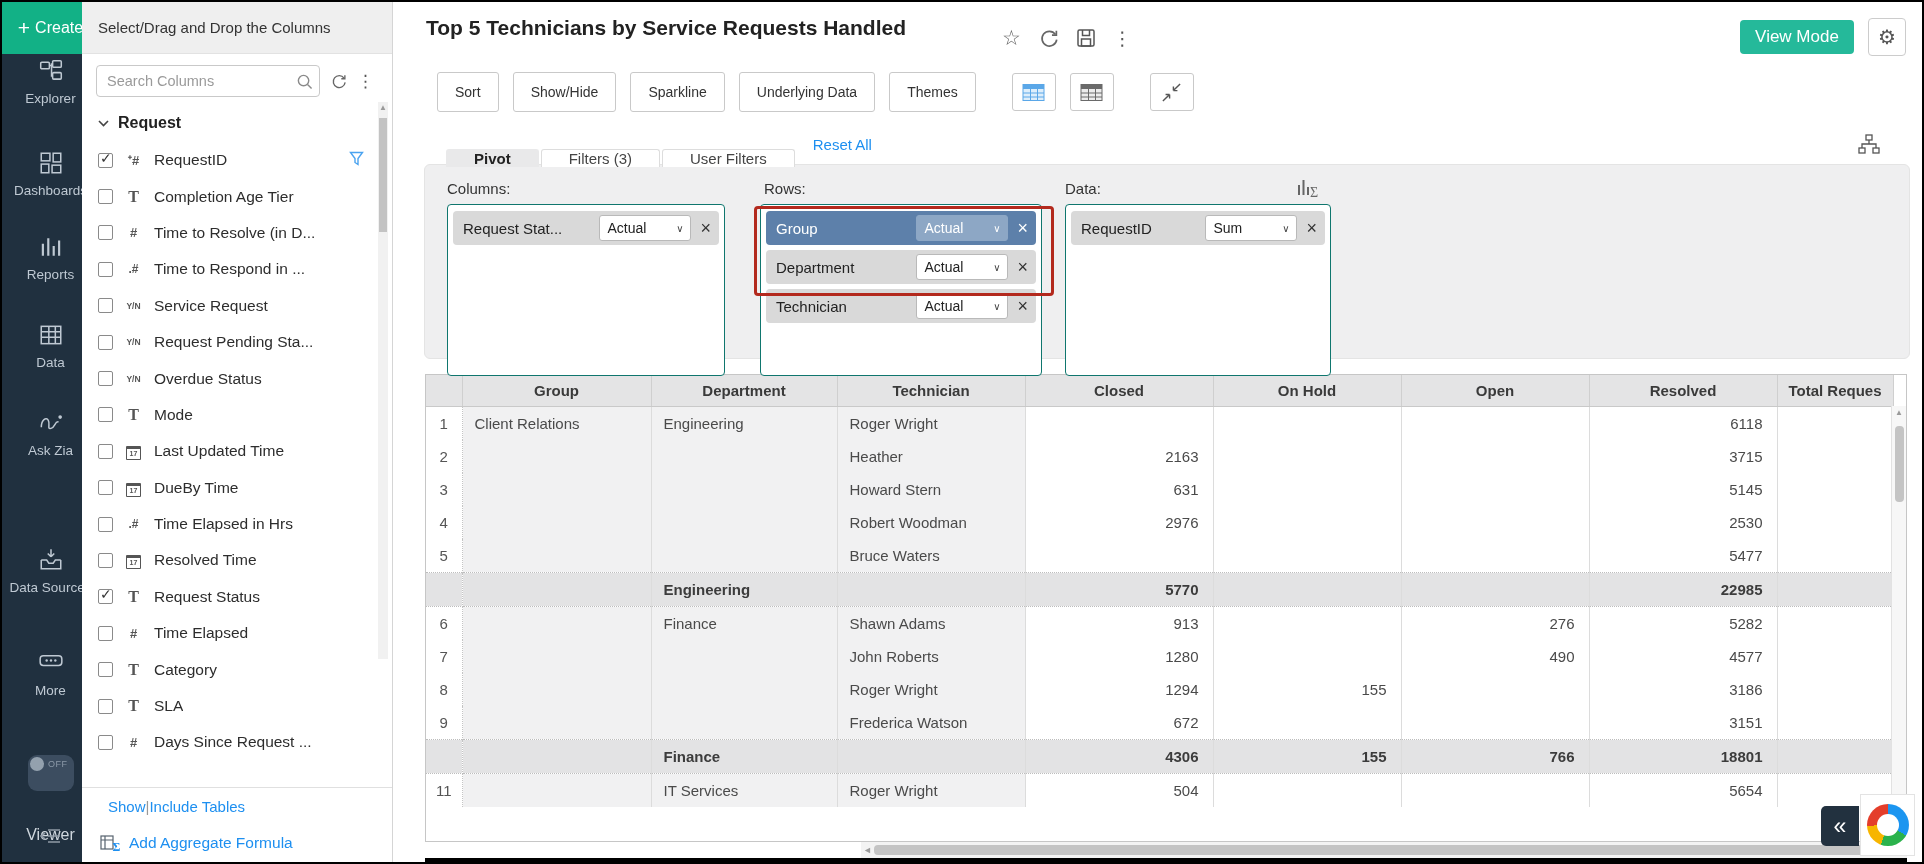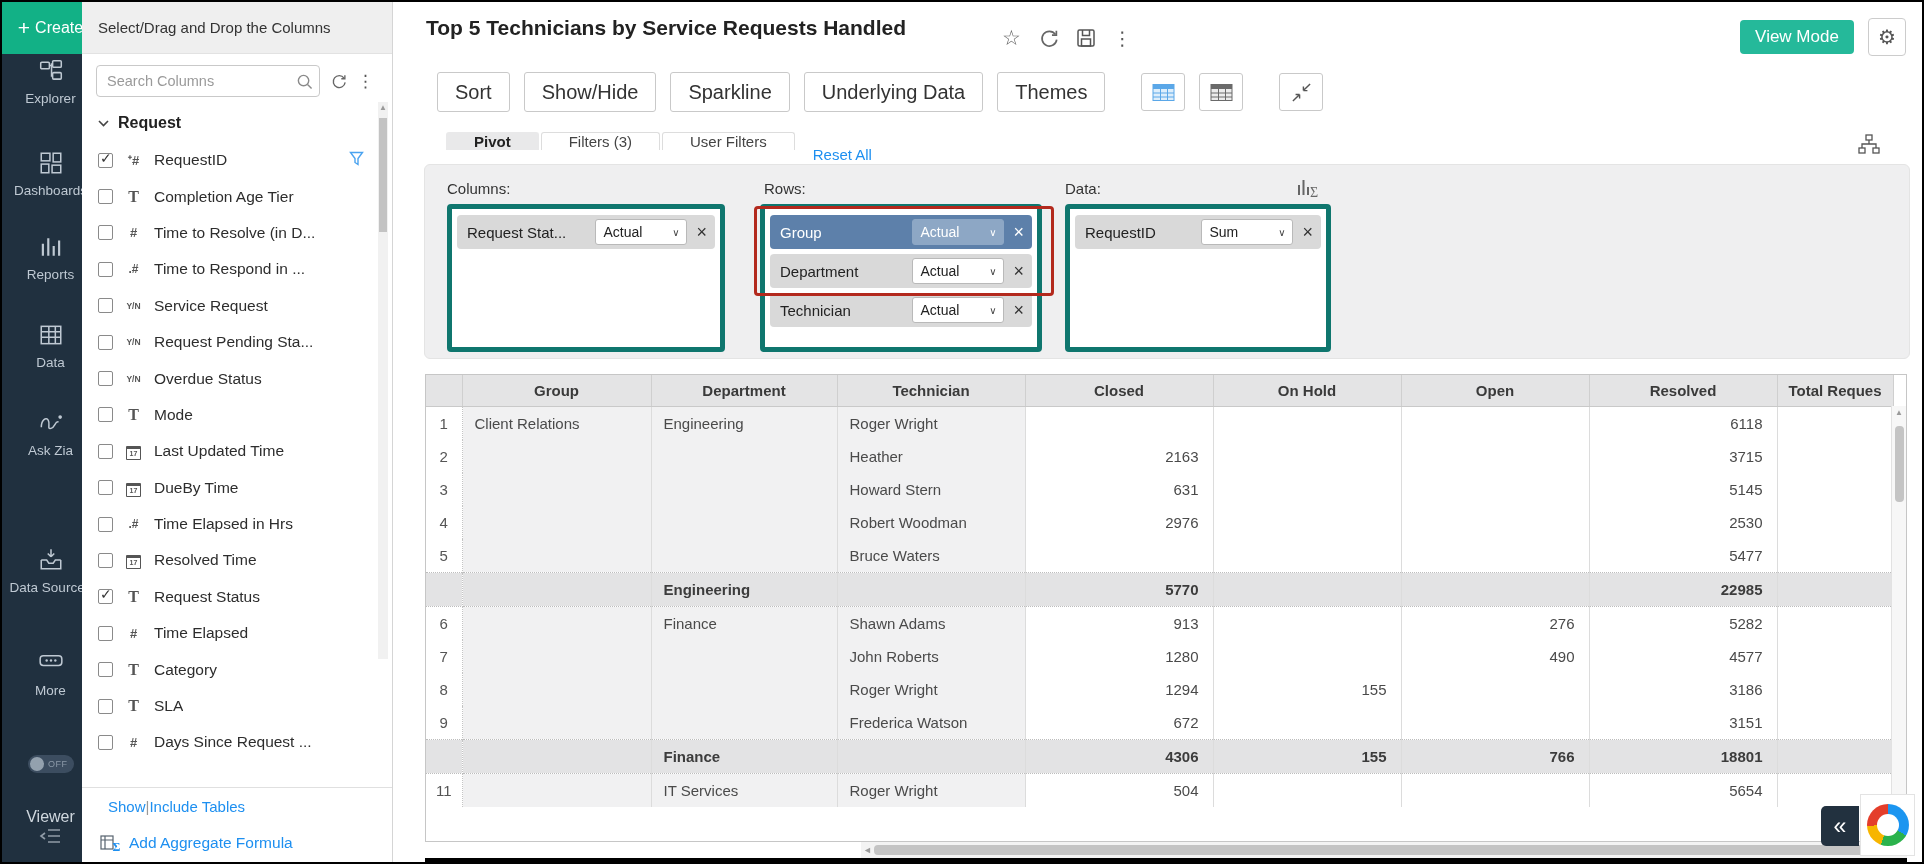--- a/index.html
+++ b/index.html
@@ -5,21 +5,21 @@
   html,body{margin:0;padding:0;}
   .page{position:relative;width:1924px;height:864px;background:#fff;font-family:"Liberation Sans",sans-serif;overflow:hidden;box-sizing:border-box;border:2px solid #000;}
   
   .sidebar{position:absolute;left:0;top:0;width:97px;height:100%;background:#20303f;}
   .create-btn{height:52px;background:#12b186;color:#fff;display:flex;align-items:center;justify-content:center;font-size:16px;cursor:pointer;}
   .create-plus{font-size:21px;margin-right:5px;font-weight:400;}
   .nav-item{position:absolute;width:100%;text-align:center;color:#bfc9d3;cursor:pointer;}
   .nav-item .nicon{display:block;margin:0 auto 5px;height:27px;}
   .nav-item .nlabel{font-size:13.5px;line-height:17px;display:block;padding:0 3px;}
   .viewer{position:absolute;top:753px;width:100%;text-align:center;color:#cfd7de;}
-  .toggle{width:46px;height:18px;background:#3c4d60;border-radius:9px;margin:0 auto 7px;position:relative;cursor:pointer;}
+  .toggle{width:46px;height:36px;background:#3c4d60;border-radius:9px;margin:0 auto 7px;position:relative;cursor:pointer;}
   .knob{position:absolute;left:2px;top:2px;width:14px;height:14px;border-radius:50%;background:#93a1ae;}
   .tstate{position:absolute;right:6px;top:4px;font-size:9px;color:#8b99a7;letter-spacing:.5px;}
   .vlabel{font-size:16px;margin-top:35px;}
   .collapse-btn{position:absolute;top:822px;width:100%;text-align:center;cursor:pointer;}
   
   .panel{position:absolute;left:80px;top:0;width:311px;height:100%;background:#fff;border-right:1px solid #d5d5d5;box-sizing:border-box;}
   .panel-header{height:52px;background:#efefef;display:flex;align-items:center;padding-left:16px;font-size:15px;color:#333;border-bottom:1px solid #e2e2e2;box-sizing:border-box;}
   .search-row{position:absolute;top:62px;left:14px;right:10px;height:34px;display:flex;align-items:center;gap:10px;}
   .search-box{width:224px;height:32px;border:1px solid #c9c9c9;border-radius:4px;display:flex;align-items:center;padding:0 8px;box-sizing:border-box;background:#fff;}
   .search-box input{border:none;outline:none;flex:1;font-size:14.5px;color:#333;font-family:inherit;background:transparent;}
@@ -47,35 +47,35 @@
   .agg-row{height:38px;display:flex;align-items:center;padding-left:18px;gap:8px;font-size:15.5px;color:#1d8ff0;cursor:pointer;}
   .linkish{cursor:pointer;}
   
   .main{position:absolute;left:408px;top:0;width:1516px;height:100%;background:#fff;}
   .rep-title{position:absolute;left:16px;top:14px;font-size:21px;font-weight:bold;color:#222;margin:0;white-space:nowrap;}
   .title-icons{position:absolute;left:592px;top:24px;display:flex;gap:17px;align-items:center;color:#666;}
   .star{font-size:21px;cursor:pointer;}
   .view-mode{position:absolute;right:72px;top:18px;width:114px;height:34px;background:#25b99a;color:#fff;font-size:17px;border-radius:4px;display:flex;align-items:center;justify-content:center;cursor:pointer;}
   .gear-btn{position:absolute;right:20px;top:16px;width:38px;height:38px;border:1px solid #ccc;border-radius:4px;display:flex;align-items:center;justify-content:center;font-size:20px;color:#555;cursor:pointer;box-sizing:border-box;}
   .toolbar{position:absolute;left:27px;top:70px;display:flex;gap:14px;align-items:center;}
-  .tb-btn{height:38px;padding:0 17px;border:1px solid #c9c9c9;border-radius:3px;background:#fff;font-size:20px;color:#333;display:flex;align-items:center;cursor:pointer;}
+  .tb-btn{height:38px;padding:0 17px;border:1px solid #c9c9c9;border-radius:3px;background:#fff;font-size:14px;color:#333;display:flex;align-items:center;cursor:pointer;}
   .tb-icon-btn{width:44px;height:38px;border:1px solid #c9c9c9;border-radius:3px;background:#fff;display:flex;align-items:center;justify-content:center;cursor:pointer;box-sizing:border-box;}
   .tb-gap{width:8px;}
   
   .config{position:absolute;left:14px;top:120px;width:1486px;height:237px;}
   .config-body{position:absolute;left:0;top:42px;right:0;bottom:0;background:#efeff0;border:1px solid #e4e4e4;border-radius:6px;}
-  .tabs{position:absolute;left:22px;top:10px;height:45px;display:flex;align-items:flex-start;z-index:2;}
+  .tabs{position:absolute;left:22px;top:0;height:45px;display:flex;align-items:flex-end;z-index:2;}
   .tab{padding:0 27px;display:flex;align-items:center;font-size:15px;color:#444;background:#fff;border:1px solid #ddd;border-bottom:none;border-radius:3px 3px 0 0;margin-right:2px;cursor:pointer;}
   .tab.active{background:#e9e9ea;font-weight:bold;color:#222;border-color:#e9e9ea;}
   .reset{margin-left:16px;align-self:center;color:#1d8ff0;font-size:15px;cursor:pointer;}
   .hier-icon{position:absolute;right:30px;top:12px;cursor:pointer;}
   .zone-label{position:absolute;top:58px;font-size:15px;color:#333;z-index:2;}
   .zl-columns{left:23px;}.zl-rows{left:340px;}.zl-data{left:641px;}
   .sigma-icon{position:absolute;left:872px;top:54px;z-index:2;}
-  .zone-box{position:absolute;top:82px;height:148px;background:#fff;border:5px solid #0f766e;border-radius:4px;box-sizing:border-box;padding:6px 5px;z-index:2;}
+  .zone-box{position:absolute;top:82px;height:172px;background:#fff;border:1px solid #0f766e;border-radius:4px;box-sizing:border-box;padding:6px 5px;z-index:2;}
   .zb-columns{left:23px;width:278px;}
   .zb-rows{left:336px;width:282px;}
   .zb-data{left:641px;width:266px;}
   .chip{height:34px;background:#d9d9d9;border-radius:4px;display:flex;align-items:center;padding:0 8px 0 10px;margin-bottom:5px;font-size:15px;color:#222;cursor:grab;}
   .chip .cfield{flex:1;white-space:nowrap;overflow:hidden;}
   .chip .agg{width:92px;height:26px;background:#fff;border:1px solid #b9b9b9;border-radius:3px;display:flex;align-items:center;justify-content:space-between;padding:0 7px;font-size:14px;color:#222;box-sizing:border-box;cursor:pointer;}
   .chip .chev{font-size:10px;color:#444;}
   .chip .x{margin-left:9px;font-size:18px;color:#333;cursor:pointer;line-height:1;}
   .chip.selected{background:#5d80aa;color:#fff;}
   .chip.selected .agg{background:#8da7c5;border-color:#8da7c5;color:#fff;}

